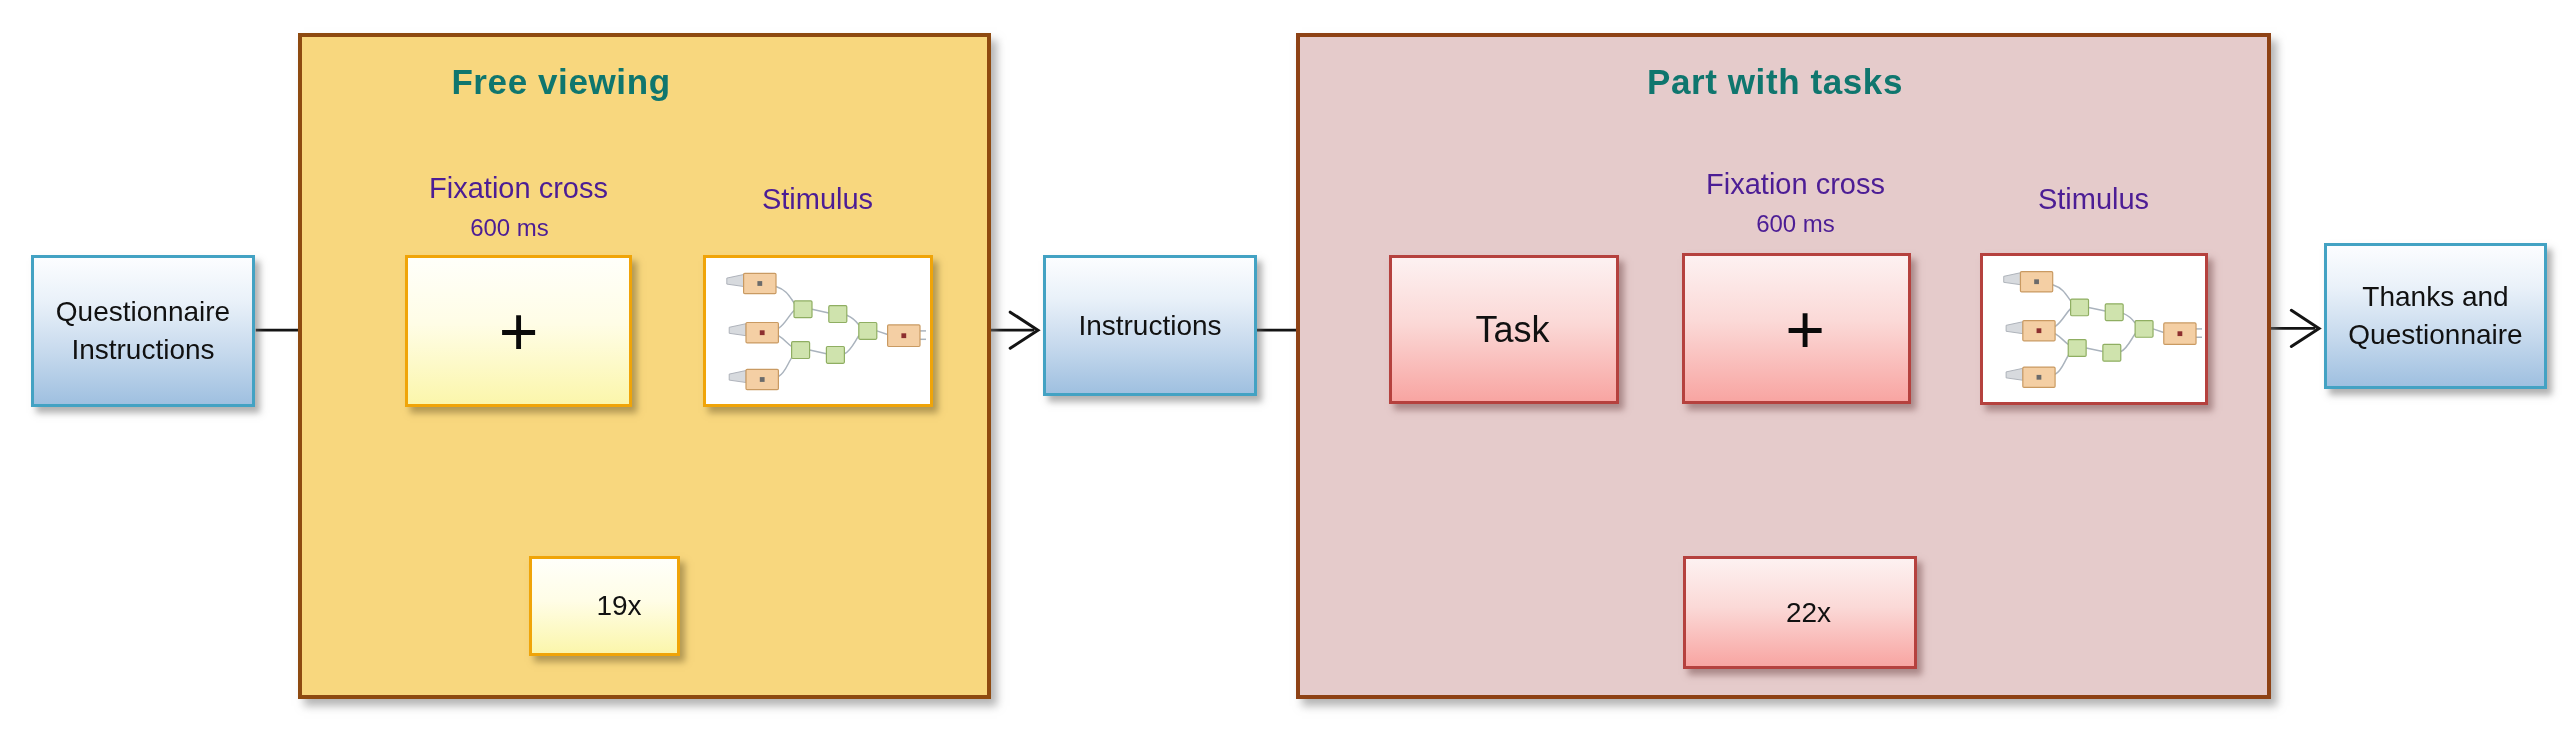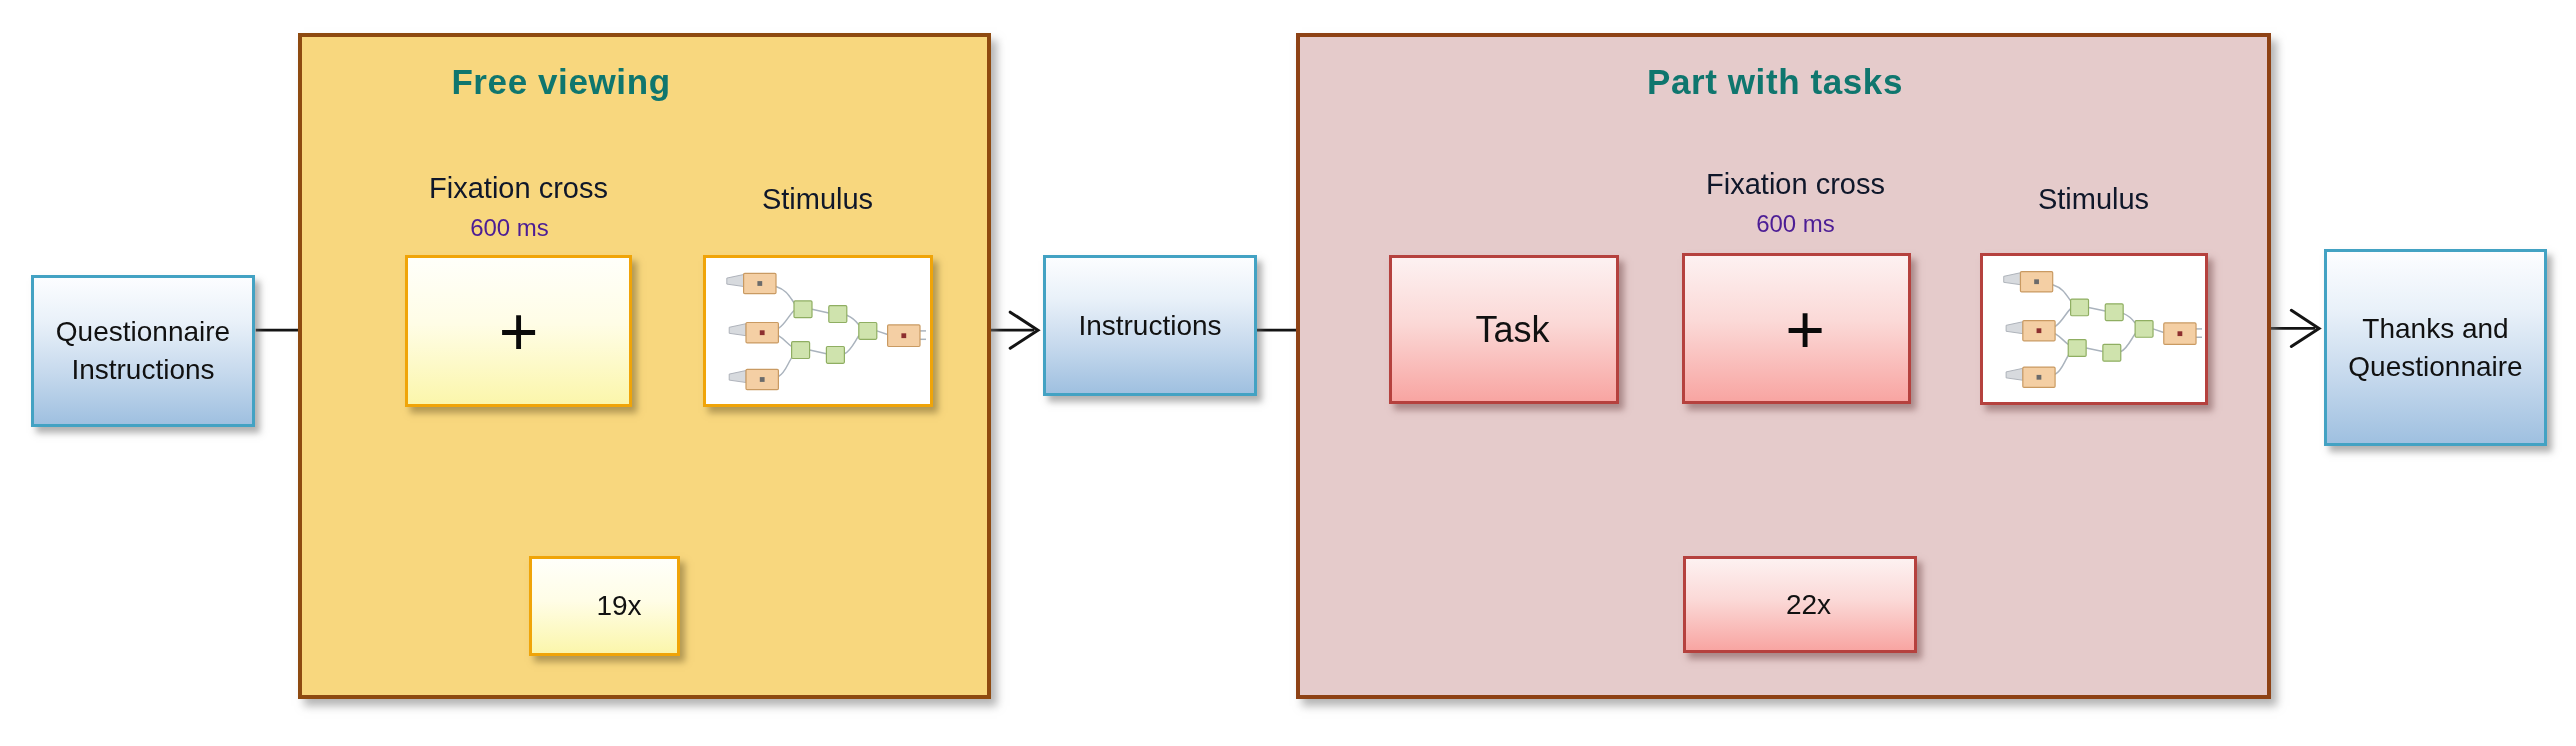--- a/index.html
+++ b/index.html
@@ -60,21 +60,21 @@
     box-shadow:5.4px 6px 6.6px rgba(120,100,50,.55);
   }
   .whitebox-red{
     background:#ffffff;
     border:3px solid #b5413e;
     box-shadow:5.4px 6px 6.6px rgba(120,80,80,.55);
   }
   .plus{font-size:68px;font-weight:400;color:#0a0a0a;line-height:1;}
   .small-label{
     position:absolute;text-align:center;
-    font-size:29px;color:#0f172a;
+    font-size:29px;color:#4c1d95;
   }
   .duration-label{
     position:absolute;text-align:center;
     font-size:24px;color:#4c1d95;
   }
   .tasktext{font-size:36px;}
   svg{display:block;}
   #connectors{position:absolute;left:0;top:0;pointer-events:none;}
   .stim-svg{position:absolute;left:3.6px;top:3.6px;}
 </style>
@@ -110,21 +110,21 @@
       <path d="M1178 975 L1132 1005 L1178 1035"></path>
       <path d="M2250 518 L2296 548 L2250 578"></path>
       <path d="M2250 597 L2296 627 L2250 657"></path>
       <path d="M2735 518 L2781 548 L2735 578"></path>
       <path d="M3230 515 L3276 545 L3230 575"></path>
       <path d="M3802 515 L3848 545 L3802 575"></path>
       <path d="M3230 975 L3184 1005 L3230 1035"></path>
     </g>
   </svg>
 
-  <div class="node bluebox" style="left:31px;top:255px;width:224px;height:152px;margin-top:20px;">
+  <div class="node bluebox" style="left:31px;top:255px;width:224px;height:152px;">
     <span>Questionnaire Instructions</span>
   </div>
 
   <div class="panel freeviewing" style="left:298px;top:33px;width:693px;height:666px;">
     <div class="panel-title" style="left:90px;top:25px;width:338px;">Free viewing</div>
 
     <div class="small-label" style="left:84px;top:135px;width:265px;">Fixation cross</div>
     <div class="duration-label" style="left:84px;top:177px;width:247px;">600 ms</div>
 
     <div class="node yellowbox" style="left:103px;top:218px;width:227px;height:152px;">
@@ -231,23 +231,23 @@
           <rect x="194" y="140" width="30" height="28" rx="2"></rect>
           <rect x="248" y="100" width="30" height="28" rx="2"></rect>
         </g>
         <rect x="79" y="31" width="8" height="8" fill="#6b6b6b"></rect>
         <rect x="83" y="113" width="8" height="8" fill="#8d2f2f"></rect>
         <rect x="83" y="191" width="8" height="8" fill="#6b6b6b"></rect>
         <rect x="319" y="118" width="8" height="8" fill="#8d2f2f"></rect>
       </svg>
     </div>
 
-    <div class="node redbox" style="left:383px;top:519px;width:234px;height:97px;">
+    <div class="node redbox" style="left:383px;top:519px;width:234px;height:113px;">
       <span>22x</span>
     </div>
   </div>
 
-  <div class="node bluebox" style="left:2324px;top:249px;width:223px;height:197px;">
+  <div class="node bluebox" style="left:2324px;top:243px;width:223px;height:146px;">
     <span>Thanks and Questionnaire</span>
   </div>
 
 </div>
 
 
 </body></html>

